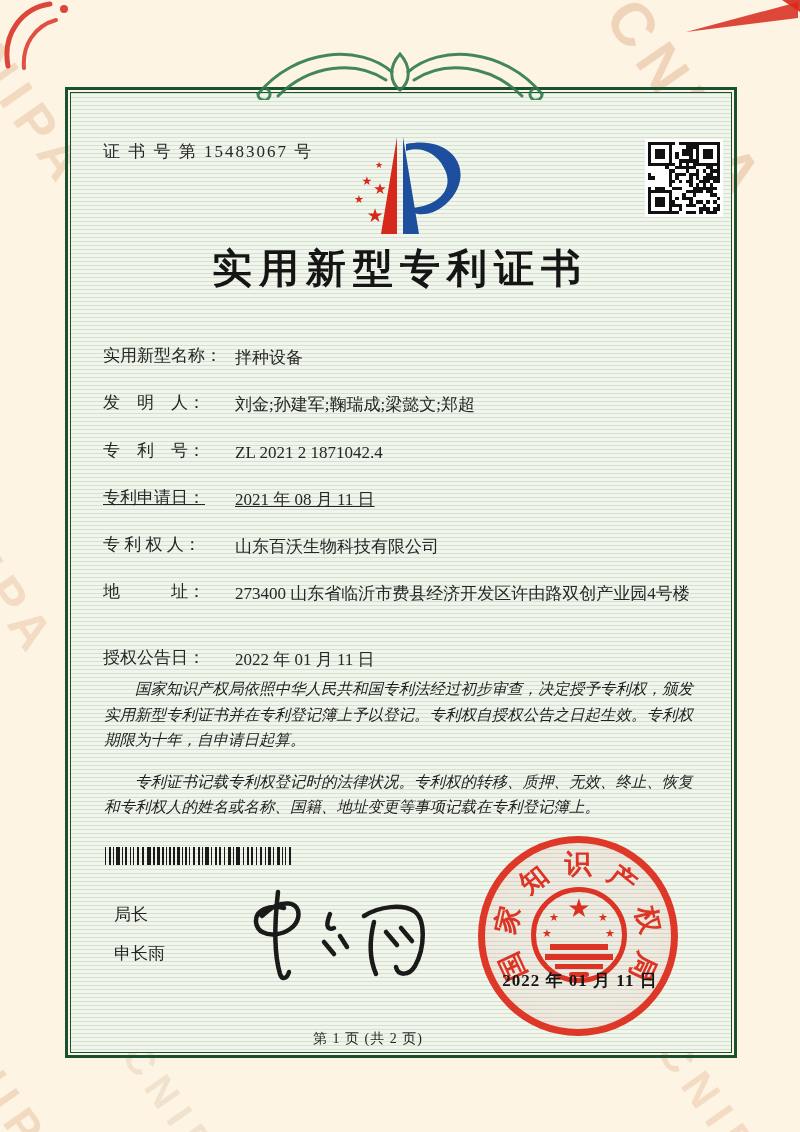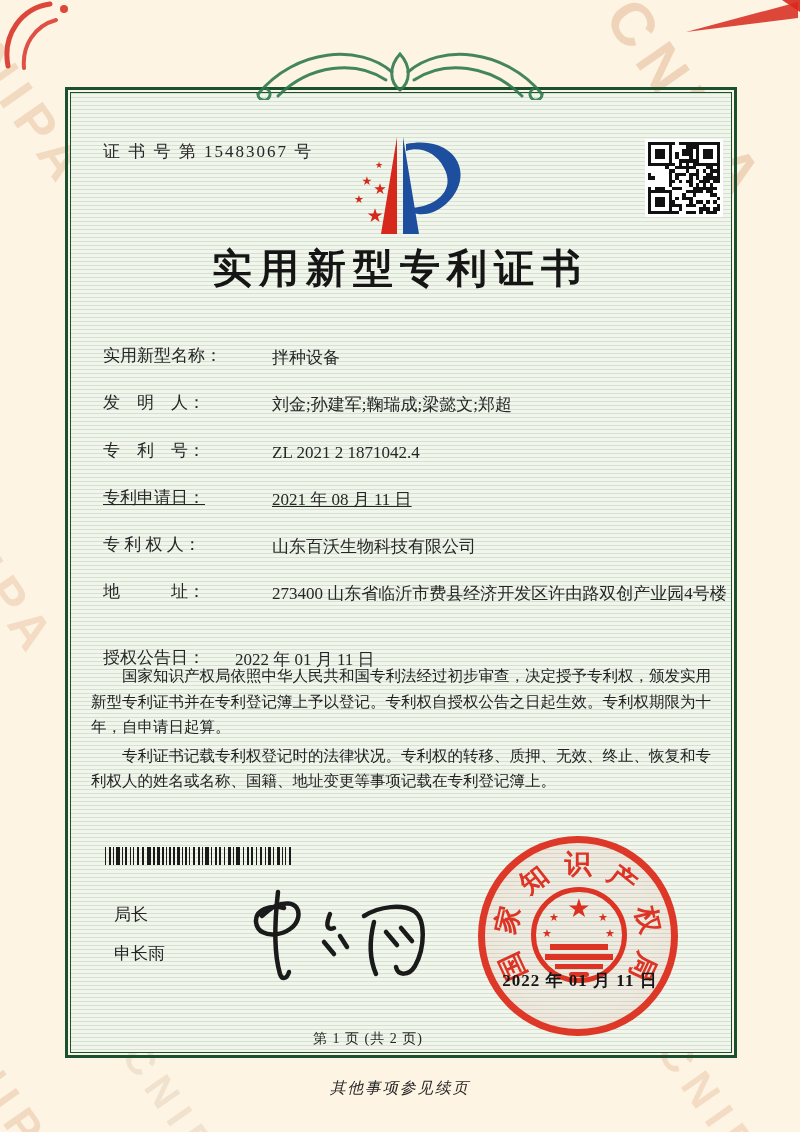--- a/index.html
+++ b/index.html
@@ -46,32 +46,32 @@
   .logo{position:absolute; left:326px; top:134px; width:150px; height:104px;}
 
   .qr{position:absolute; left:645px; top:139px; width:78px; height:78px; background:#fff; padding:3px; box-sizing:border-box;}
   .qr svg{width:100%; height:100%; display:block;}
 
   .title{
     position:absolute; left:0; top:241px; width:800px; margin:0;
     text-align:center; font-size:40px; font-weight:900; letter-spacing:7px; color:#151515;
   }
 
-  .row{position:absolute; left:103px; display:flex; font-size:17px;gap:37px;}
+  .row{position:absolute; left:103px; display:flex; font-size:17px;}
   .flabel{display:inline-block; width:132px; flex:0 0 132px;}
   .fvalue{display:inline-block; max-width:480px; line-height:27px;}
   .row1{top:344px;} .row2{top:391px;} .row3{top:439px;} .row4{top:486px;text-decoration:underline;}
   .row5{top:533px;} .row6{top:560px;margin-top:20px;}
   .grant{position:absolute; top:626px; font-size:17px; display:flex;margin-top:20px;}
   .grant-left{left:103px;} .grant-right{left:400px;}
 
   .paras{position:absolute; left:88px; top:660px; width:628px;}
   .paras p{
-    margin:3px; font-size:15.5px; line-height:25.5px; text-indent:2em;
-    color:#222;
+    margin:16px; font-size:15.5px; line-height:25.5px; text-indent:2em;
+    font-style:italic; color:#222;
   }
 
   .barcode{position:absolute; left:105px; top:847px; width:230px; height:18px; display:flex; align-items:stretch;}
   .barcode i{display:block; background:#1a1a1a; height:100%;}
 
   .signer-title{position:absolute; left:114px; top:903px; font-size:17px; font-family:"Liberation Sans","DejaVu Sans",sans-serif;}
   .signer-name{position:absolute; left:114px; top:942px; font-size:17px; font-family:"Liberation Sans","DejaVu Sans",sans-serif;}
   .signature{position:absolute; left:228px; top:884px; width:210px; height:100px;}
 
   .seal{
@@ -526,15 +526,14 @@
         <span class="em-s4">★</span>
       <i class="em-b1"></i>
         <i class="em-b2"></i>
         <i class="em-b3"></i>
         <i class="em-b4"></i>
     </div>
   </div>
   <div class="seal-date">2022 年 01 月 11 日</div>
 
   <div class="page-info">第 1 页 (共 2 页)</div>
-  <div class="footer-note">其他事项参见续页</div>
 
 </div>
 
 </body></html>

